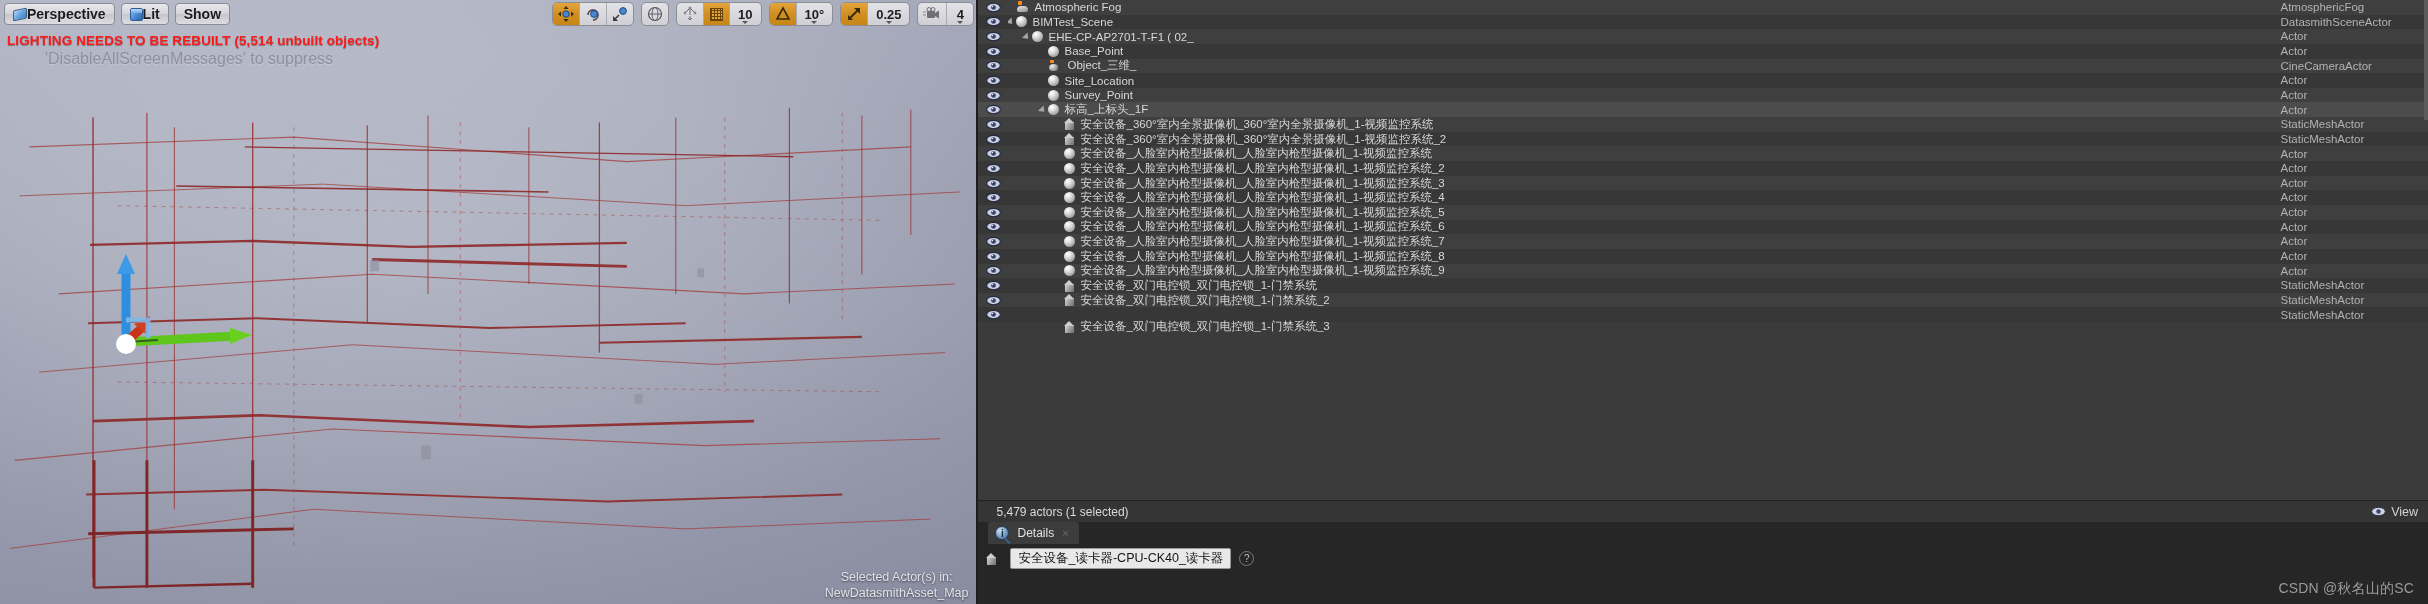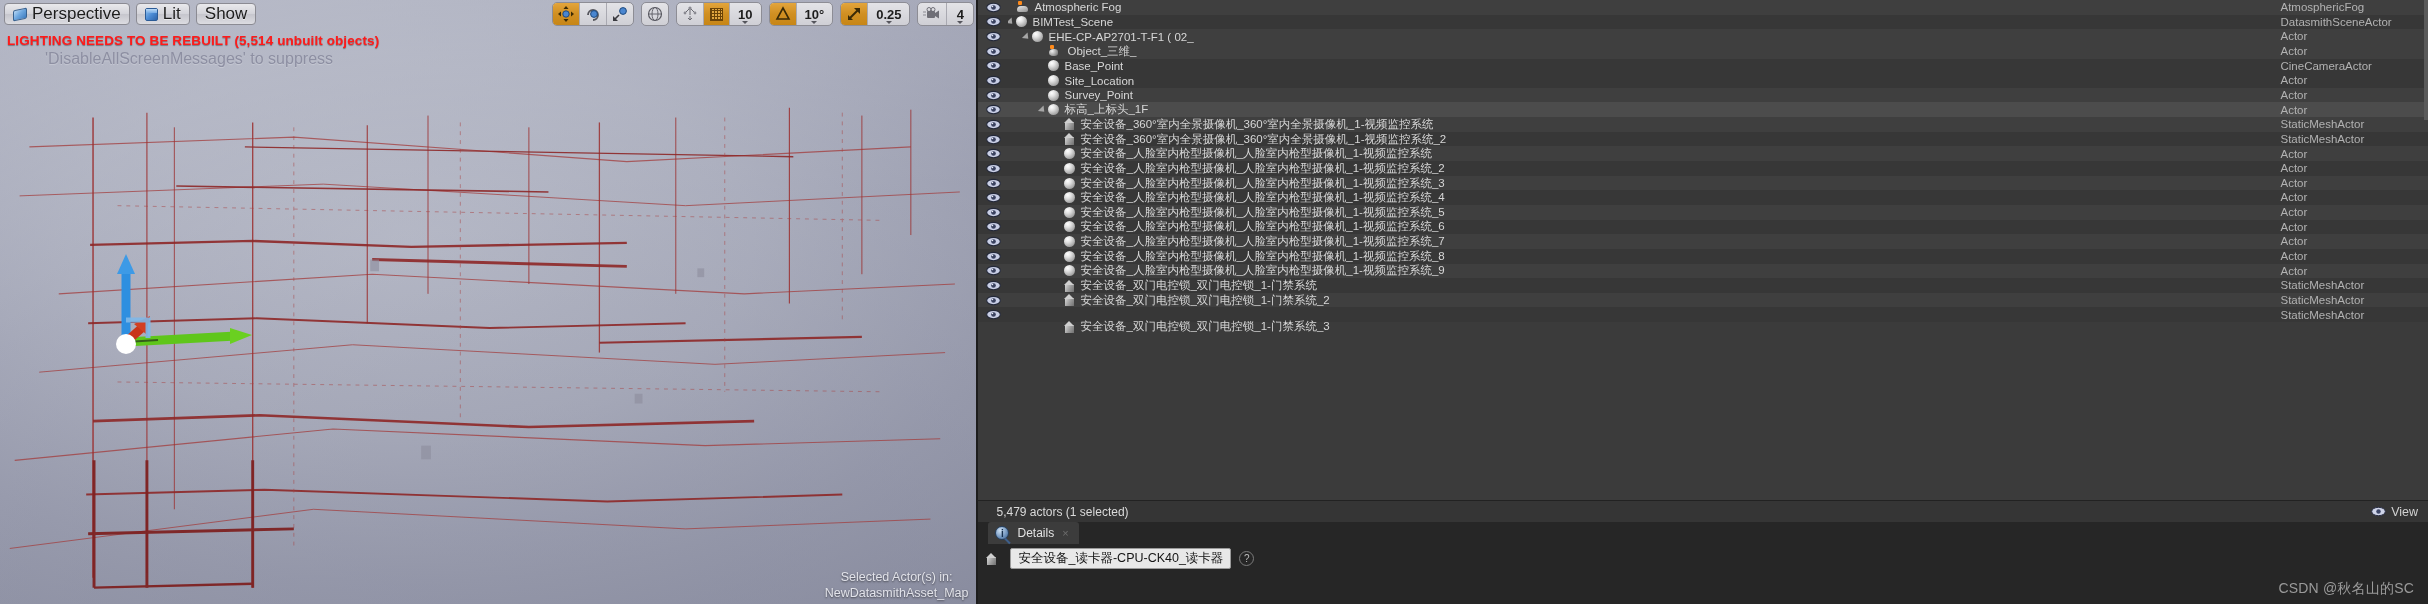--- a/index.html
+++ b/index.html
@@ -26,26 +26,26 @@
   }
   
   #pipes { position: absolute; inset: 0; }
 
   
   .vp-toolbar-left {
     position: absolute; left: 4px; top: 3px;
     display: flex; gap: 6px; z-index: 30;
   }
   .vp-btn {
-    display: flex; align-items: center; gap: 5px;
+    display: flex; align-items: center; 
     height: 22px; padding: 0 8px;
     background: linear-gradient(180deg, #e9e9ec 0%, #d4d4da 48%, #c6c6cd 52%, #dcdce1 100%);
     border: 1px solid #8b8b93;
     border-radius: 4px;
-    font-size: 17px; font-weight: normal; color: #1c1c1c;
+    font-size: 14px; font-weight: bold; color: #1c1c1c;
     white-space: nowrap;
     text-shadow: 0 1px 0 rgba(255,255,255,.5);
   }
   .ic-persp {
     width: 14px; height: 11px;
     background: linear-gradient(140deg,#b9d8f5 0%, #6fa8e0 45%, #3f7dc0 100%);
     border: 1px solid #37618f;
     border-radius: 2px;
     transform: skewY(-12deg) ;
   }
@@ -518,46 +518,46 @@
                 <circle cx="9" cy="6" r="2.8" fill="#39415f"></circle>
                 <circle cx="7.8" cy="4.9" r=".9" fill="#e9edf8"></circle>
               </svg>
             </div>
             <div class="rowmain" style="padding-left: 16px;">
               <span class="tri"></span>
               <span class="sphere"></span>
               <span class="label">EHE-CP-AP2701-T-F1 ( 02_</span>
             </div>
           </div>
+          <div class="row dark">
+            <div class="eye">
+              <svg width="15" height="11" viewBox="0 0 18 12">
+                <ellipse cx="9" cy="6" rx="8.2" ry="5" fill="#c9cfe6" stroke="#232838" stroke-width="1.3"></ellipse>
+                <circle cx="9" cy="6" r="2.8" fill="#39415f"></circle>
+                <circle cx="7.8" cy="4.9" r=".9" fill="#e9edf8"></circle>
+              </svg>
+            </div>
+            <div class="rowmain" style="padding-left: 32px;">
+              <span class="tri sp"></span>
+              <span class="sphere"></span>
+              <span class="label">Base_Point</span>
+            </div>
+          </div>
           <div class="row alt">
             <div class="eye">
               <svg width="15" height="11" viewBox="0 0 18 12">
                 <ellipse cx="9" cy="6" rx="8.2" ry="5" fill="#c9cfe6" stroke="#232838" stroke-width="1.3"></ellipse>
                 <circle cx="9" cy="6" r="2.8" fill="#39415f"></circle>
                 <circle cx="7.8" cy="4.9" r=".9" fill="#e9edf8"></circle>
               </svg>
             </div>
             <div class="rowmain" style="padding-left: 32px;">
               <span class="tri sp"></span>
               <span class="camico"></span>
               <span class="label">Object_三维_</span>
-            </div>
-          </div>
-          <div class="row dark">
-            <div class="eye">
-              <svg width="15" height="11" viewBox="0 0 18 12">
-                <ellipse cx="9" cy="6" rx="8.2" ry="5" fill="#c9cfe6" stroke="#232838" stroke-width="1.3"></ellipse>
-                <circle cx="9" cy="6" r="2.8" fill="#39415f"></circle>
-                <circle cx="7.8" cy="4.9" r=".9" fill="#e9edf8"></circle>
-              </svg>
-            </div>
-            <div class="rowmain" style="padding-left: 32px;">
-              <span class="tri sp"></span>
-              <span class="sphere"></span>
-              <span class="label">Base_Point</span>
             </div>
           </div>
           <div class="row dark">
             <div class="eye">
               <svg width="15" height="11" viewBox="0 0 18 12">
                 <ellipse cx="9" cy="6" rx="8.2" ry="5" fill="#c9cfe6" stroke="#232838" stroke-width="1.3"></ellipse>
                 <circle cx="9" cy="6" r="2.8" fill="#39415f"></circle>
                 <circle cx="7.8" cy="4.9" r=".9" fill="#e9edf8"></circle>
               </svg>
             </div>

